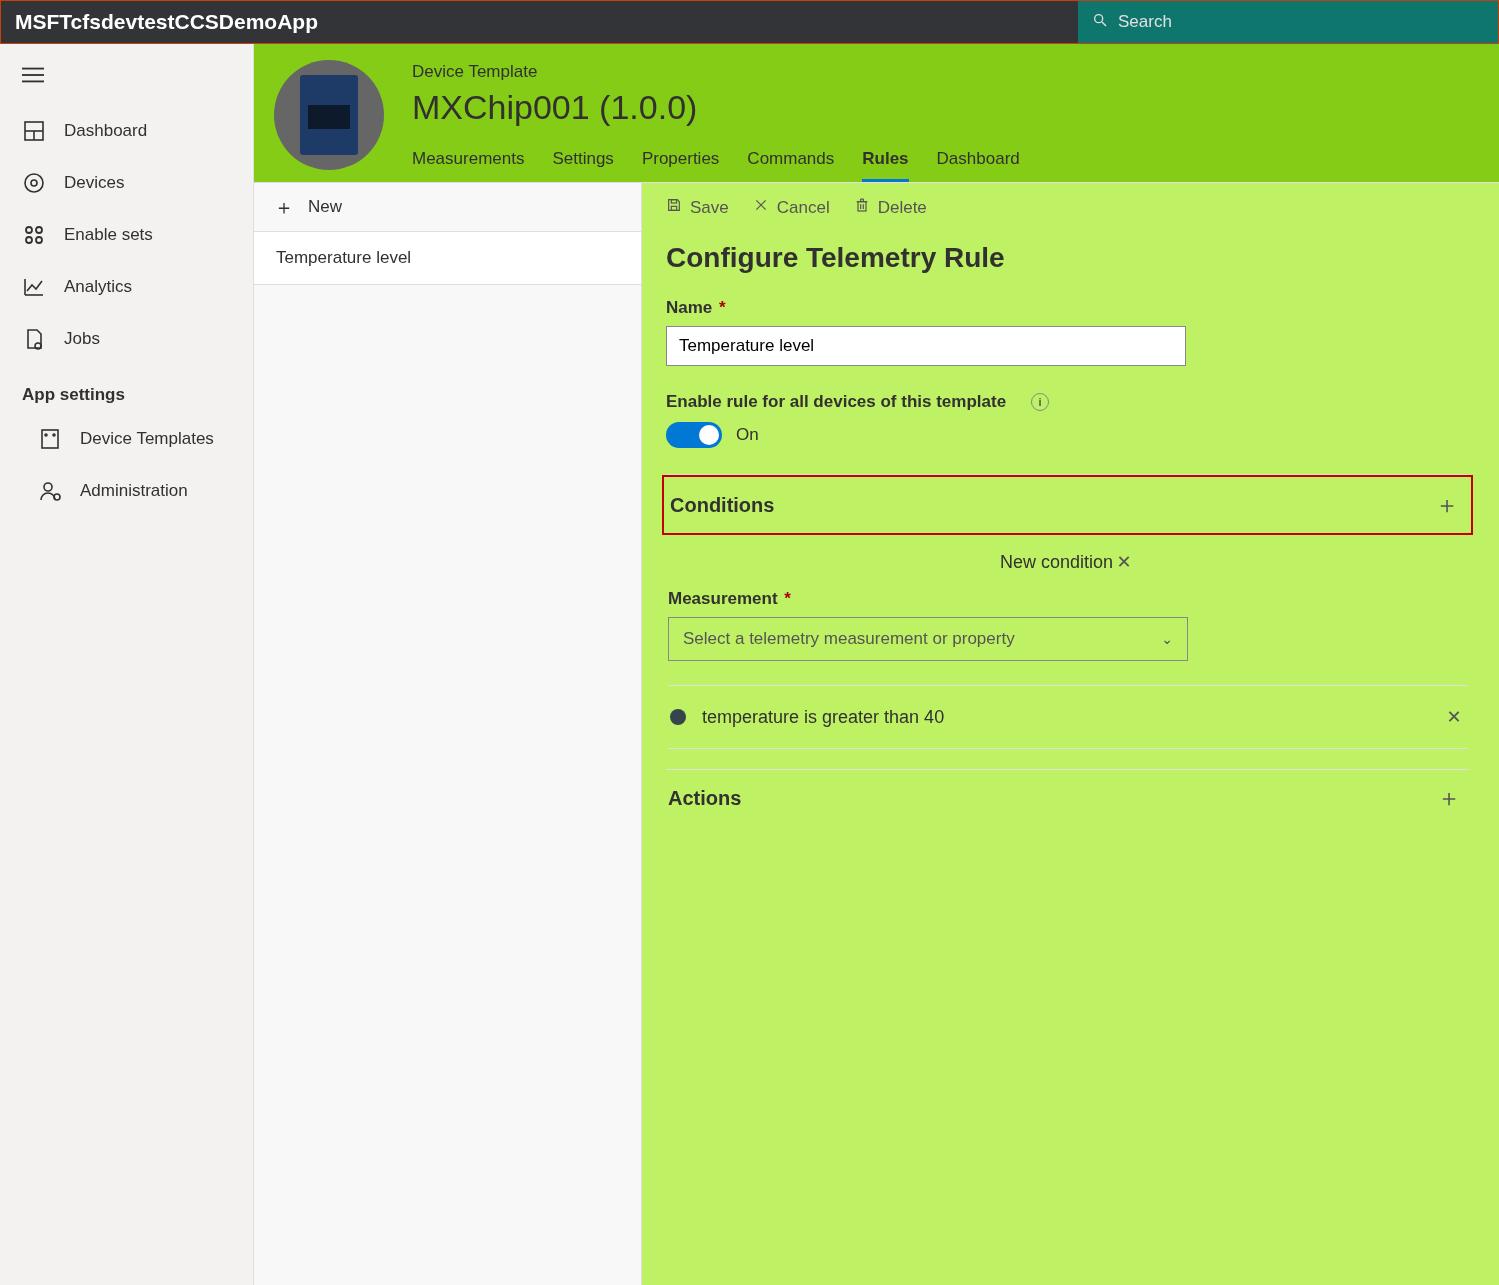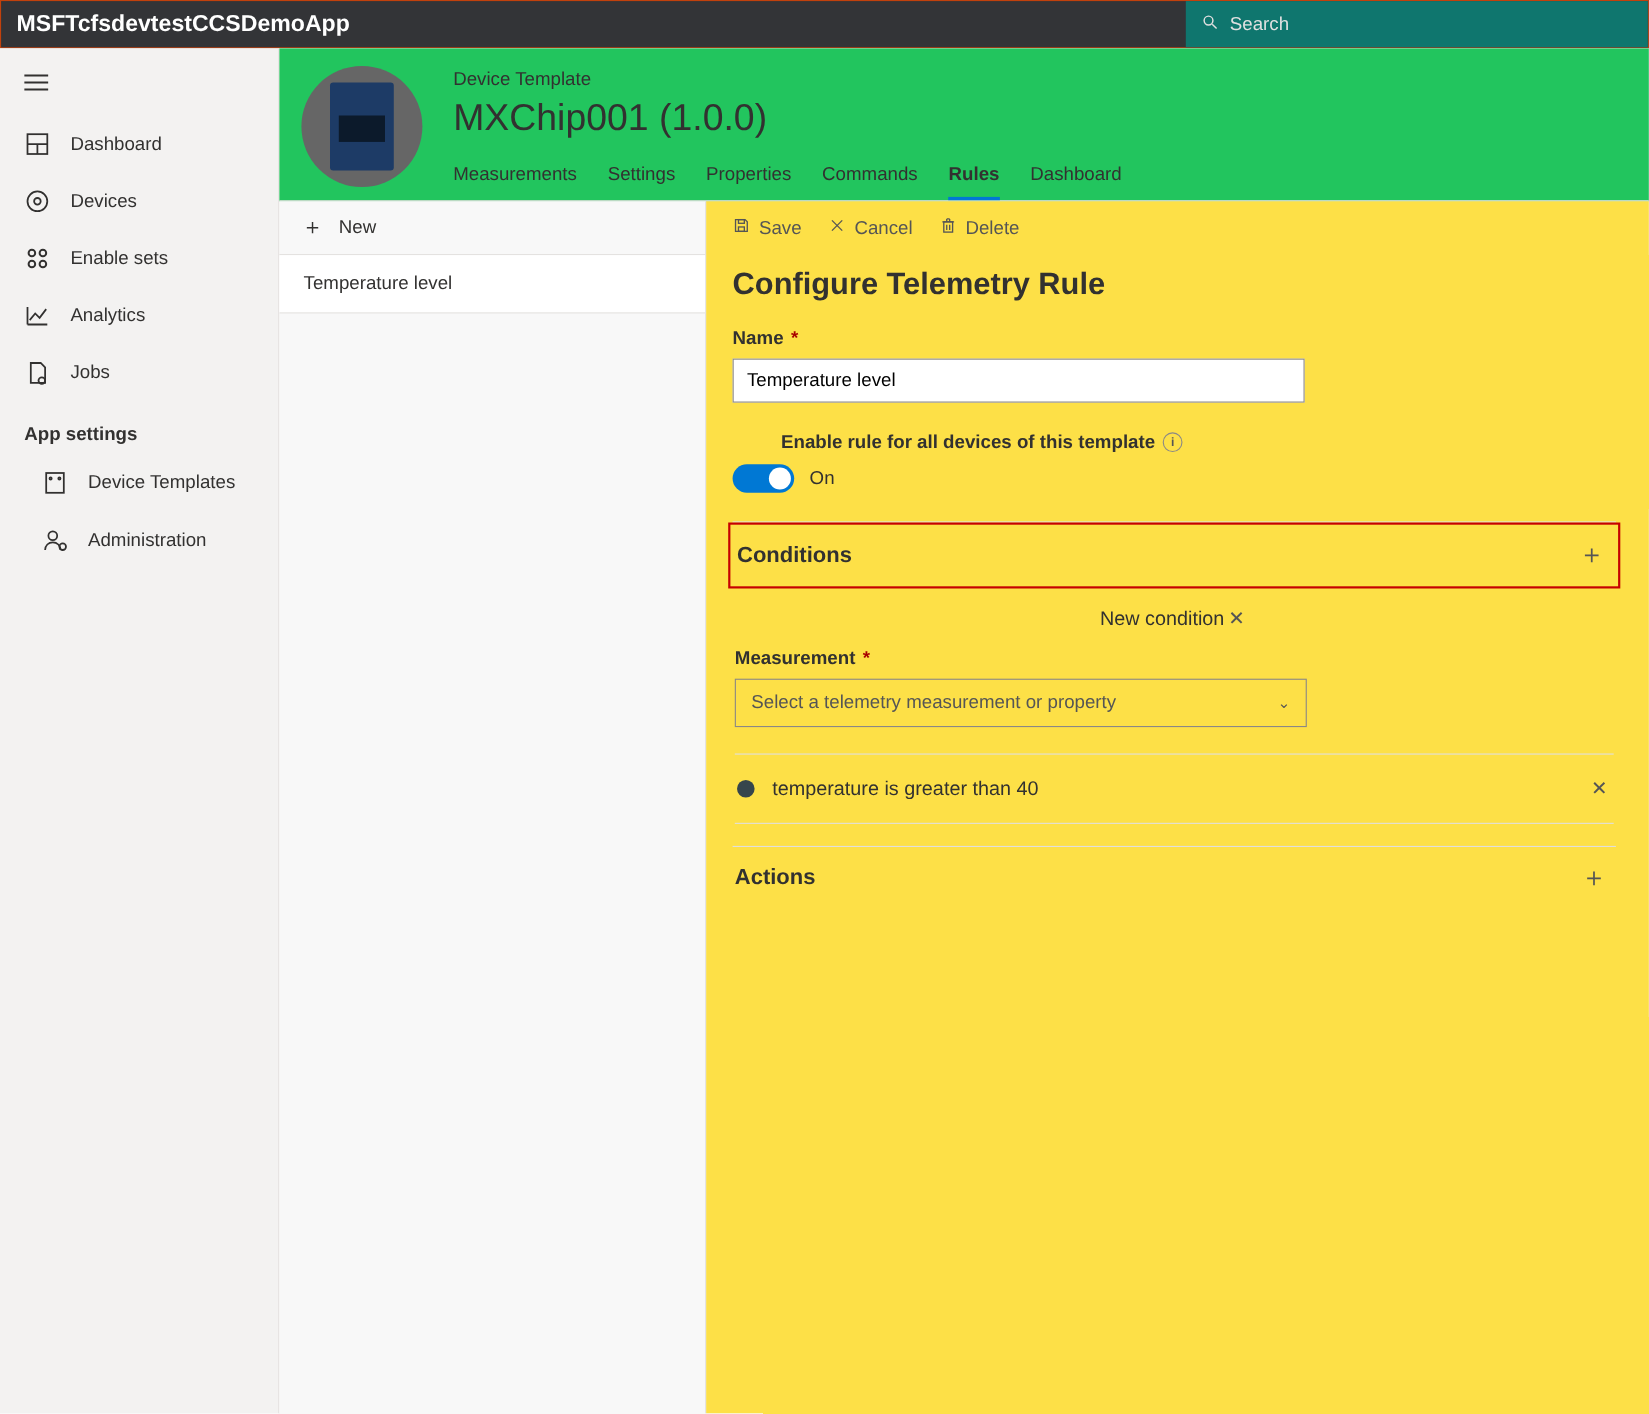--- a/index.html
+++ b/index.html
@@ -69,21 +69,21 @@
   
   .content {
     flex: 1;
     display: flex;
     flex-direction: column;
     background: #f3f2f1;
   }
   .tmpl-header {
     display: flex;
     padding: 10px 22px 0 20px;
-    background: #22c55e;
+    background: #84cc16;
     border-bottom: 1px solid #e1dfdd;
   }
   .avatar {
     width: 110px; height: 110px;
     border-radius: 50%;
     background: #666;
     display:flex; align-items:center; justify-content:center;
     margin: 6px 28px 12px 0;
     flex-shrink:0;
     overflow:hidden;
@@ -129,21 +129,21 @@
   .rule-row {
     padding: 16px 22px;
     background:#fff;
     border-bottom:1px solid #e1dfdd;
     font-size:17px;
   }
   
   .panel {
     flex:1;
     padding: 14px 30px 30px 24px;
-    background:#fde047;
+    background:#bef264;
   }
   .panel-toolbar {
     display:flex; align-items:center; gap:24px;
     font-size:17px; color:#555;
     padding-bottom: 10px;
   }
   .ptb-btn { display:flex; align-items:center; gap:8px; cursor:pointer; }
   .ptb-btn svg { width:16px; height:16px; }
   .panel h1 {
     font-size: 28px;
@@ -155,21 +155,21 @@
   .text-input {
     width: 100%;
     max-width: 520px;
     height: 40px;
     border: 1px solid #8a8886;
     padding: 0 12px;
     font-size: 17px;
     outline:none;
   }
   .field { margin-bottom: 26px; }
-  .label-with-info { display:flex; align-items:center; gap:7px;margin-left:44px; }
+  .label-with-info { display:flex; align-items:center; gap:25px; }
   .info-icon {
     width:18px;height:18px;border:1px solid #8a8886;border-radius:50%;
     display:flex;align-items:center;justify-content:center;
     font-size:11px;color:#555;
   }
   .toggle-row { display:flex; align-items:center; gap:14px; margin-top:10px; }
   .toggle {
     width:56px;height:26px;border-radius:13px;background:#0078d4;
     position:relative;cursor:pointer;
   }

